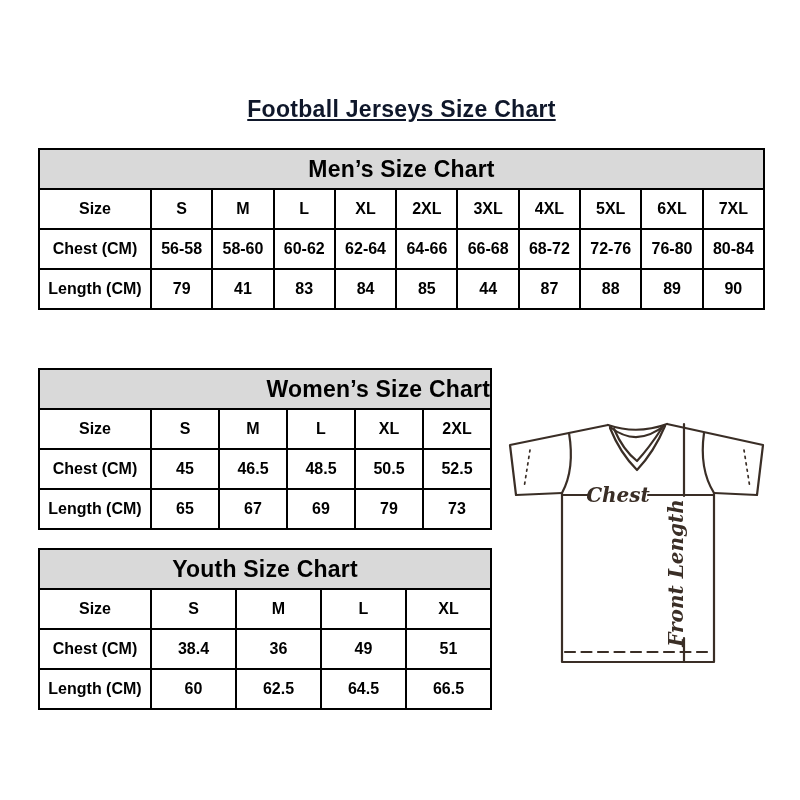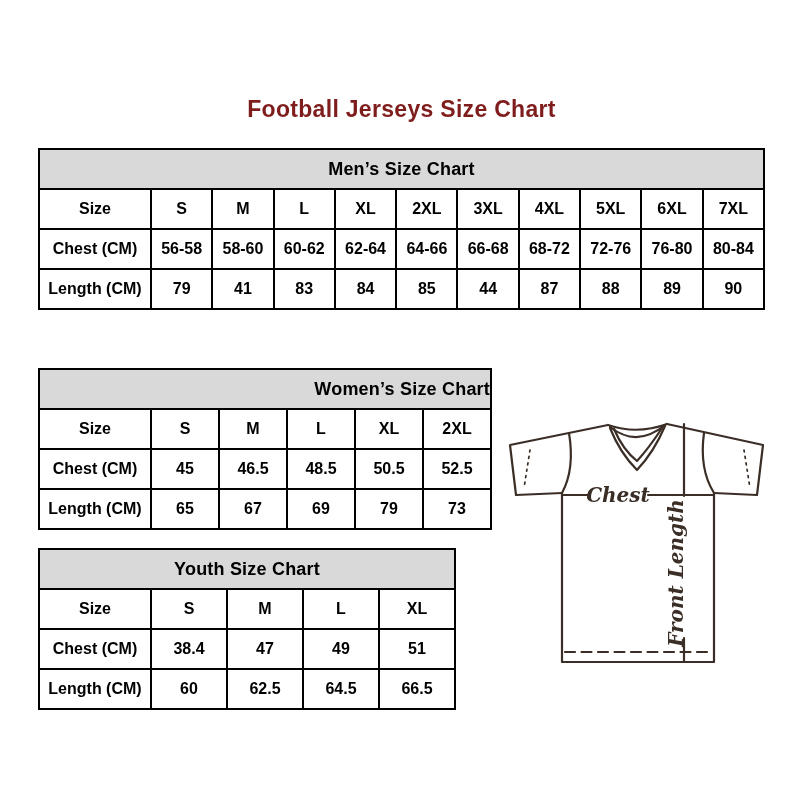--- a/index.html
+++ b/index.html
@@ -3,40 +3,41 @@
 <meta charset="utf-8">
 <style>
   html,body { margin:0; padding:0; }
   .page {
     position:relative; width:800px; height:800px;
     background:#ffffff; overflow:hidden;
     font-family:"Liberation Sans", sans-serif;
   }
   .page-title {
     position:absolute; top:96px; left:38px; width:727px;
-    text-align:center; font-size:23px; font-weight:bold; color:#7f1d1d;
+    text-align:center; font-size:23px; font-weight:bold; color:#0f172a;
     letter-spacing:0.3px;
+    text-decoration:underline;
   }
   table.size-table {
     position:absolute; border-collapse:collapse; table-layout:fixed;
     border:2px solid #000;
   }
   table.size-table th, table.size-table td {
     border:2px solid #000; text-align:center; vertical-align:middle;
     font-weight:bold; color:#000; padding:0; overflow:hidden;
   }
   table.size-table .tbl-title {
-    height:38px; font-size:18px; letter-spacing:0.2px;
+    height:38px; font-size:23px; letter-spacing:0.2px;
   }
   table.size-table tbody th, table.size-table tbody td {
     height:38px; font-size:16px;
   }
   #men-table   { left:38px; top:148px; width:727px; }
   #women-table { left:38px; top:368px; width:454px; }
-  #youth-table { left:38px; top:548px; width:418px; }
+  #youth-table { left:38px; top:548px; width:454px; }
   .jersey-svg { position:absolute; left:490px; top:395px; width:290px; height:280px; }
   .jersey-label {
     font-family:"DejaVu Serif", serif; font-style:italic; font-weight:bold;
   }
 </style>
 </head>
 <body>
 
 <div class="page">
 
@@ -163,21 +164,21 @@
         <tr>
           <th>Size</th>
           <td>S</td>
           <td>M</td>
           <td>L</td>
           <td>XL</td>
         </tr>
         <tr>
           <th>Chest (CM)</th>
           <td>38.4</td>
-          <td>47</td>
+          <td>36</td>
           <td>49</td>
           <td>51</td>
         </tr>
         <tr>
           <th>Length (CM)</th>
           <td>60</td>
           <td>62.5</td>
           <td>64.5</td>
           <td>66.5</td>
         </tr>

